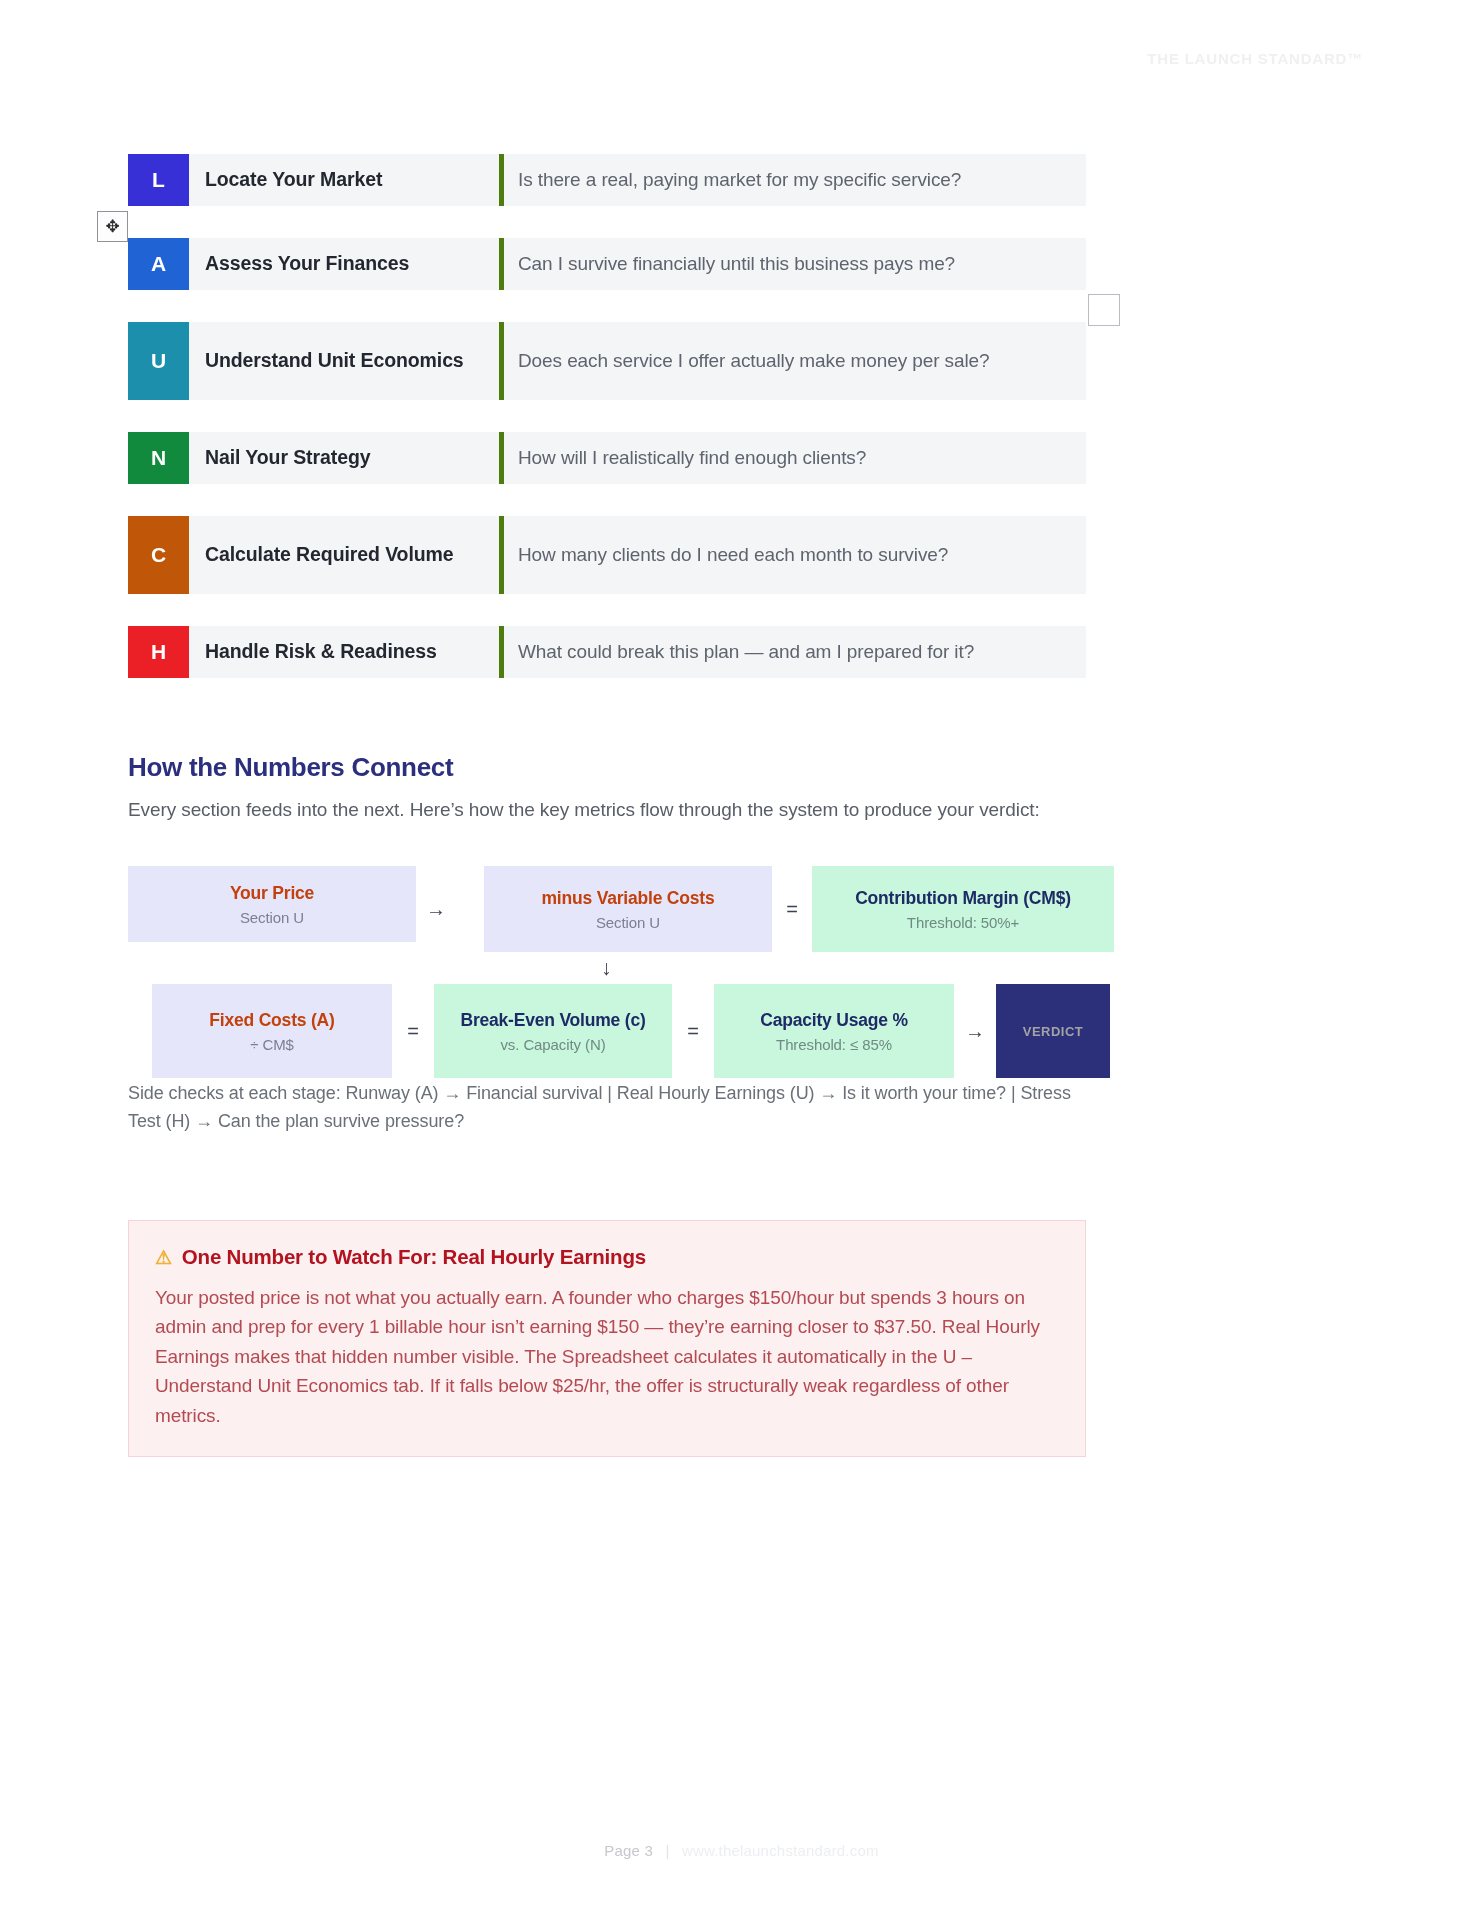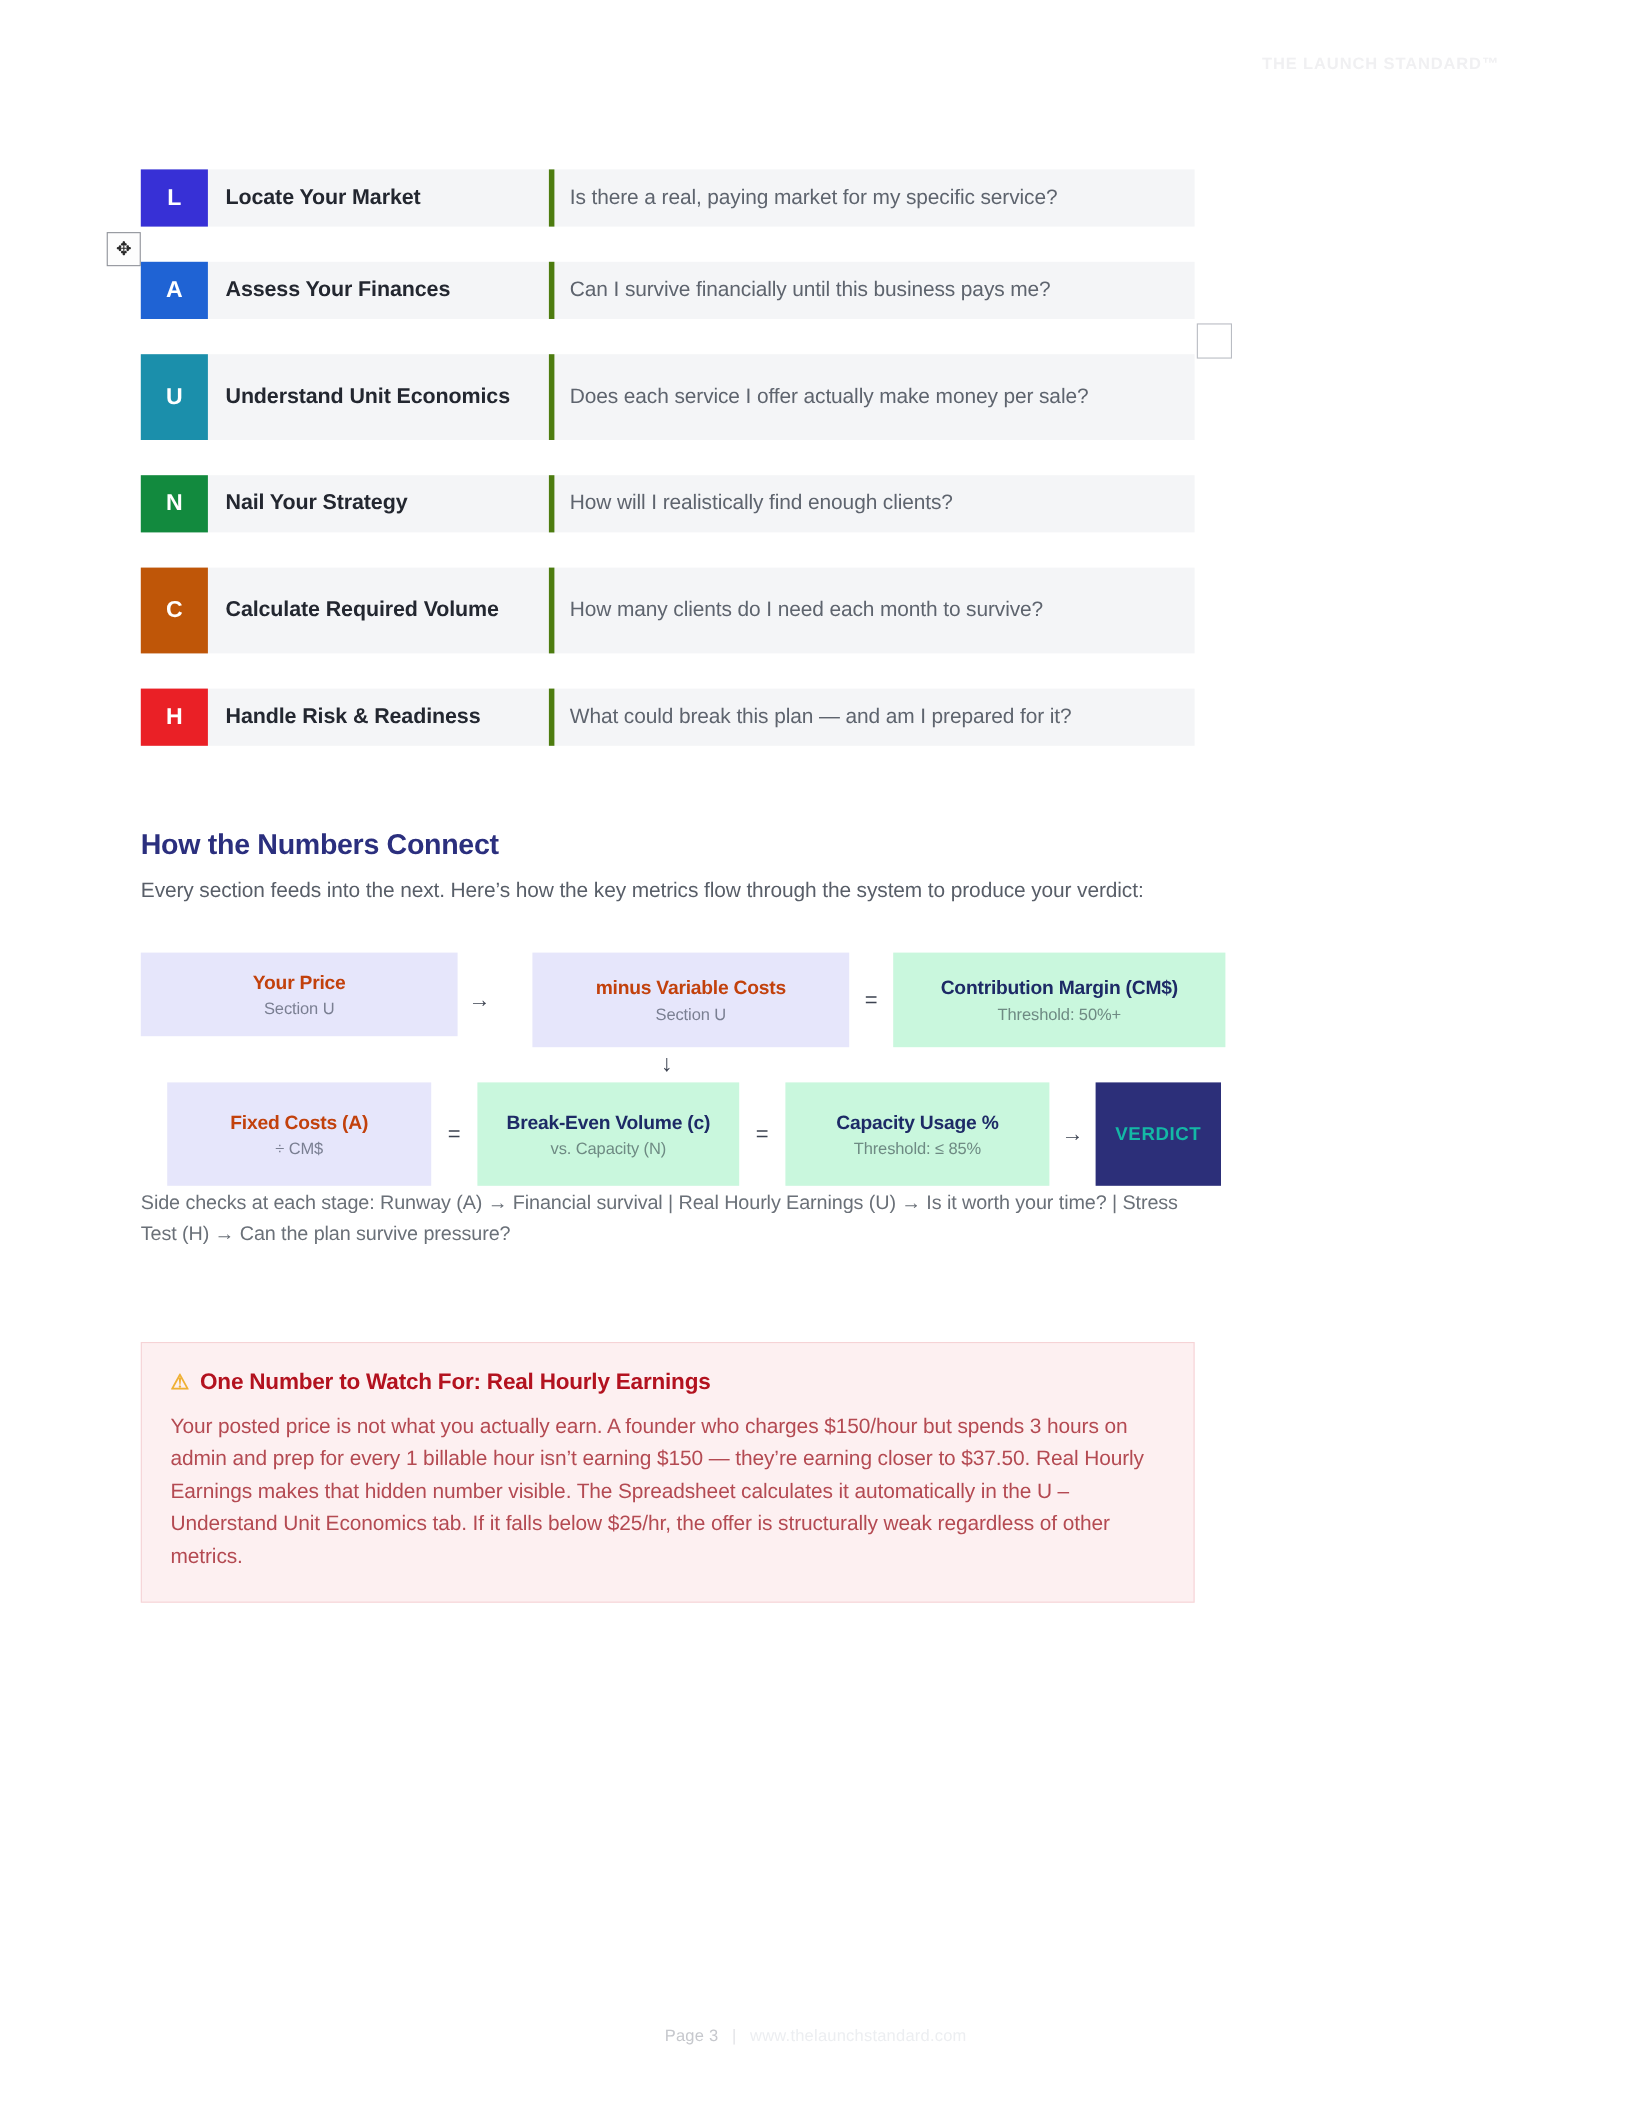--- a/index.html
+++ b/index.html
@@ -167,22 +167,22 @@
   }
   .box-lavender .fb-title { color: #c2410c; }
   .box-lavender .fb-sub { color: #7a7f92; }
   .box-mint {
     background: #c9f7dd;
   }
   .box-mint .fb-title { color: #1d2a66; }
   .box-mint .fb-sub { color: #6e8a83; }
   .box-verdict {
     background: #2c2f79;
-    color: #14b8a6;
-    font-size: 17px;
+    color: #a3a3a3;
+    font-size: 13px;
     font-weight: 700;
     letter-spacing: 0.5px;
     display: flex;
     align-items: center;
     justify-content: center;
   }
   .op {
     display: flex;
     align-items: center;
     justify-content: center;

